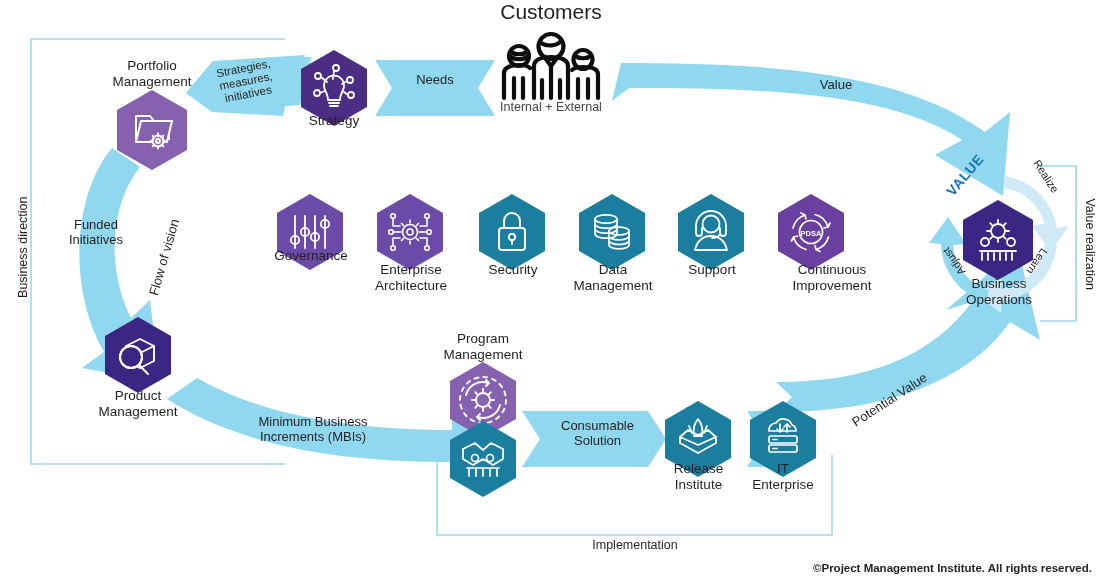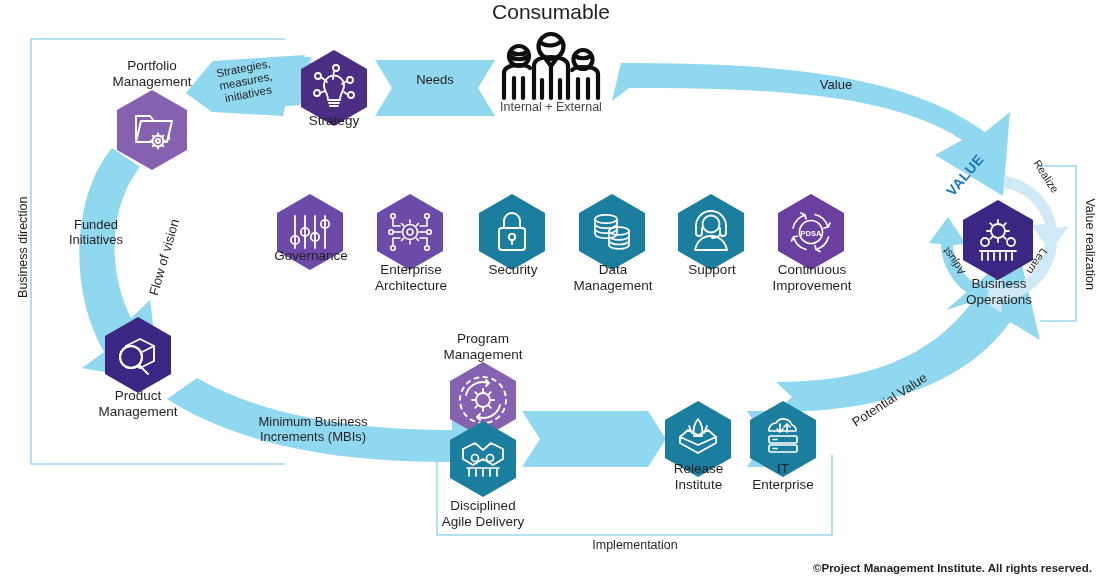--- a/index.html
+++ b/index.html
@@ -277,72 +277,72 @@
       <path d="M-47,30 L-47,5 C-47,0 -41,-3 -32,-3 C-27,-3 -23,-2 -21,0"></path>
       <path d="M-37,30 L-37,10 M-28,30 L-28,10"></path>
 
       <path d="M32,-18 A9.5,9.5 0 1 1 32,1 A9.5,9.5 0 1 1 32,-18 Z"></path>
       <path d="M24,-12 C28,-9 36,-9 40,-12"></path>
       <path d="M47,30 L47,6 C47,1 41,-1 32,-1 C27,-1 23,0 21,2"></path>
       <path d="M27,30 L27,11 M37,30 L37,11"></path>
     </g>
   </svg>
 
-  <div class="lbl cust-title" style="left:470px;top:0px;width:162px;">Consumable</div>
+  <div class="lbl cust-title" style="left:470px;top:0px;width:162px;">Customers</div>
   <div class="lbl cust-sub" style="left:465px;top:100px;width:172px;">Internal + External</div>
 
   <div class="lbl hexlabel" style="left:72px;top:58px;width:160px;">Portfolio
 Management</div>
 
   <div class="lbl hexlabel" style="left:274px;top:113px;width:120px;">Strategy</div>
 
   <div class="lbl hexlabel" style="left:52px;top:388px;width:172px;">Product
 Management</div>
 
   <div class="lbl hexlabel" style="left:413px;top:331px;width:140px;">Program
 Management</div>
 
-  <div class="lbl hexlabel" style="left:413px;top:498px;width:140px;">Disciplined
-Agile Delivery</div>
 
   <div class="lbl hexlabel" style="left:636px;top:461px;width:125px;">Release
 Institute</div>
 
   <div class="lbl hexlabel" style="left:732px;top:461px;width:102px;">IT
 Enterprise</div>
 
   <div class="lbl hexlabel" style="left:938px;top:276px;width:122px;">Business
 Operations</div>
 
   <div class="lbl hexlabel" style="left:255px;top:248px;width:112px;">Governance</div>
   <div class="lbl hexlabel" style="left:355px;top:262px;width:112px;">Enterprise
 Architecture</div>
   <div class="lbl hexlabel" style="left:458px;top:262px;width:110px;">Security</div>
   <div class="lbl hexlabel" style="left:554px;top:262px;width:118px;">Data
 Management</div>
   <div class="lbl hexlabel" style="left:657px;top:262px;width:110px;">Support</div>
-  <div class="lbl hexlabel" style="left:748px;top:262px;width:128px;text-align:center;">Continuous
+  <div class="lbl hexlabel" style="left:768px;top:262px;width:128px;text-align:center;">Continuous
 Improvement</div>
 
   <div class="lbl arrowlabel" style="left:198px;top:62px;width:96px;font-size:11.5px;transform:rotate(-11deg);">Strategies,
 measures,
 initiatives</div>
 
   <div class="lbl arrowlabel" style="left:389px;top:73px;width:92px;">Needs</div>
 
   <div class="lbl arrowlabel" style="left:790px;top:78px;width:92px;">Value</div>
 
   <div class="lbl arrowlabel" style="left:95px;top:250px;width:140px;font-size:13px;transform:rotate(-74deg);">Flow of vision</div>
 
   <div class="lbl arrowlabel" style="left:44px;top:218px;width:104px;">Funded
 Initiatives</div>
 
   <div class="lbl arrowlabel" style="left:228px;top:415px;width:170px;">Minimum Business
 Increments (MBIs)</div>
 
+  <div class="lbl arrowlabel" style="left:540px;top:419px;width:115px;">Consumable
+Solution</div>
 
   <div class="lbl arrowlabel" style="left:820px;top:393px;width:140px;transform:rotate(-33deg);">Potential Value</div>
 
   <div class="lbl valueword" style="left:930px;top:167px;width:70px;transform:rotate(-50deg);">VALUE</div>
   <div class="lbl ringword" style="left:1018px;top:170px;width:56px;transform:rotate(57deg);">Realize</div>
   <div class="lbl ringword" style="left:1009px;top:255px;width:56px;transform:rotate(124deg);">Learn</div>
   <div class="lbl ringword" style="left:926px;top:255px;width:56px;transform:rotate(-125deg);">Adjust</div>
 
   <div class="lbl bracketlabel" style="left:-47px;top:240px;width:140px;transform:rotate(-90deg);">Business direction</div>
 

